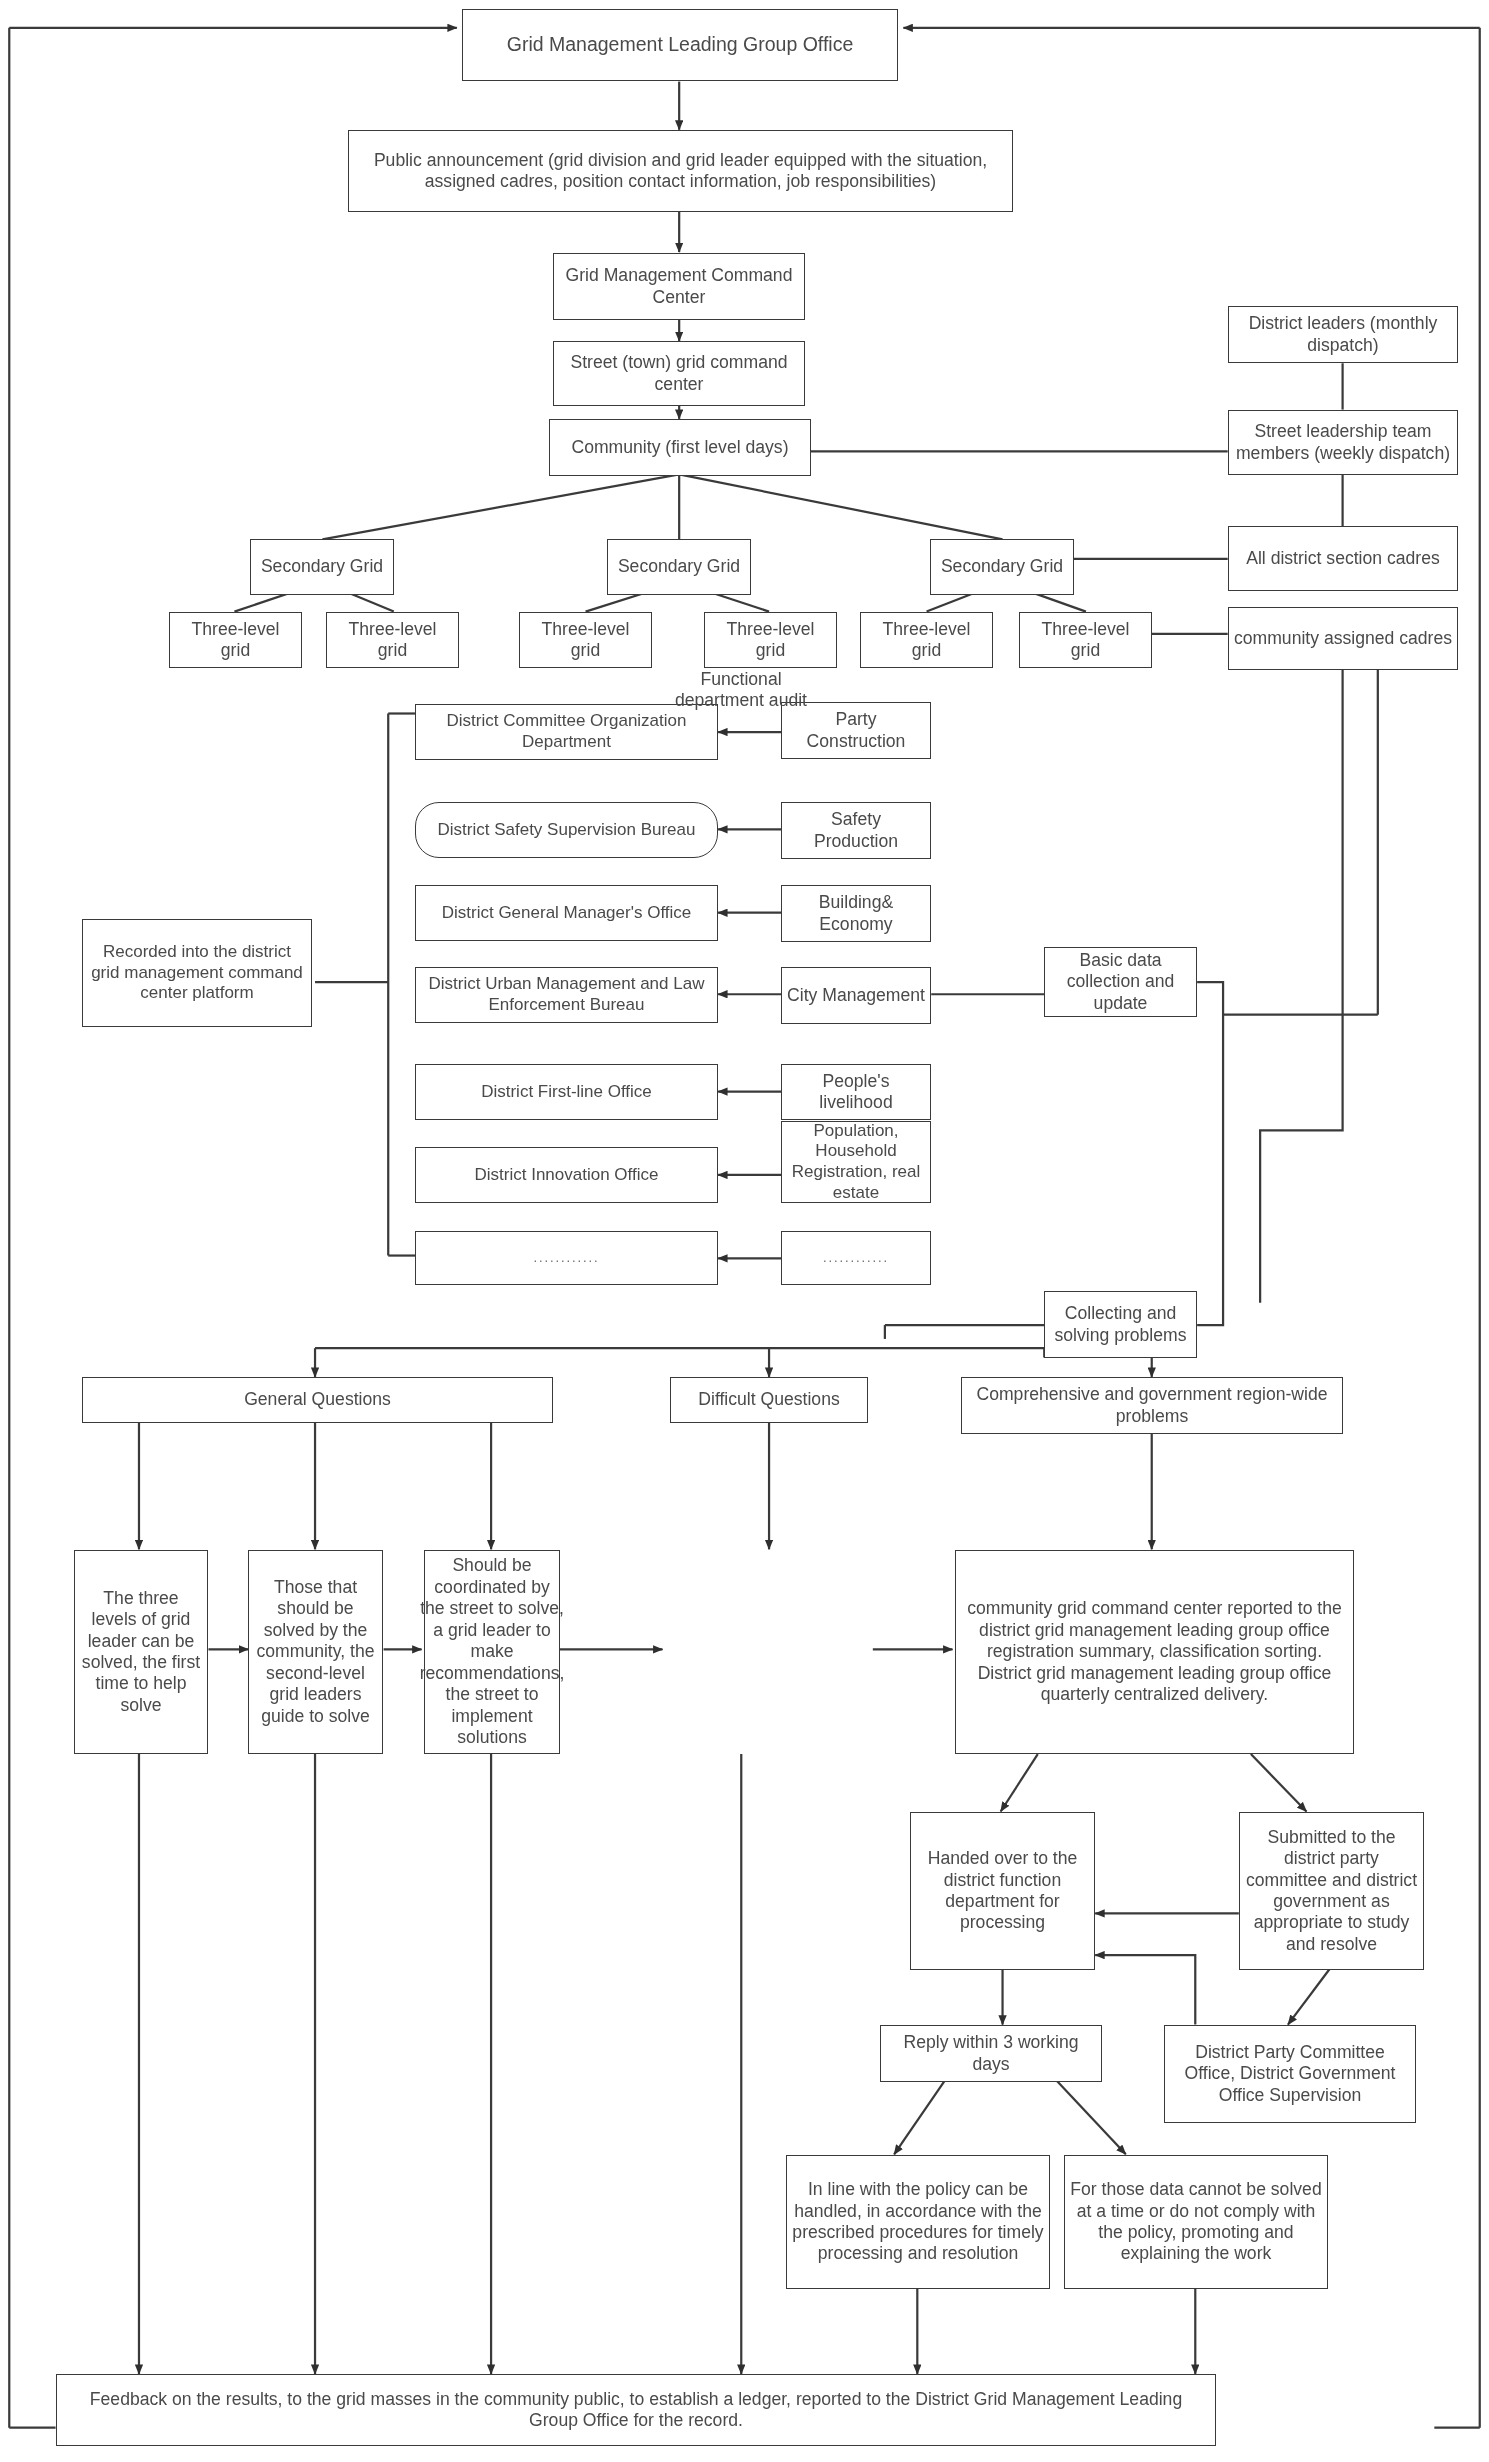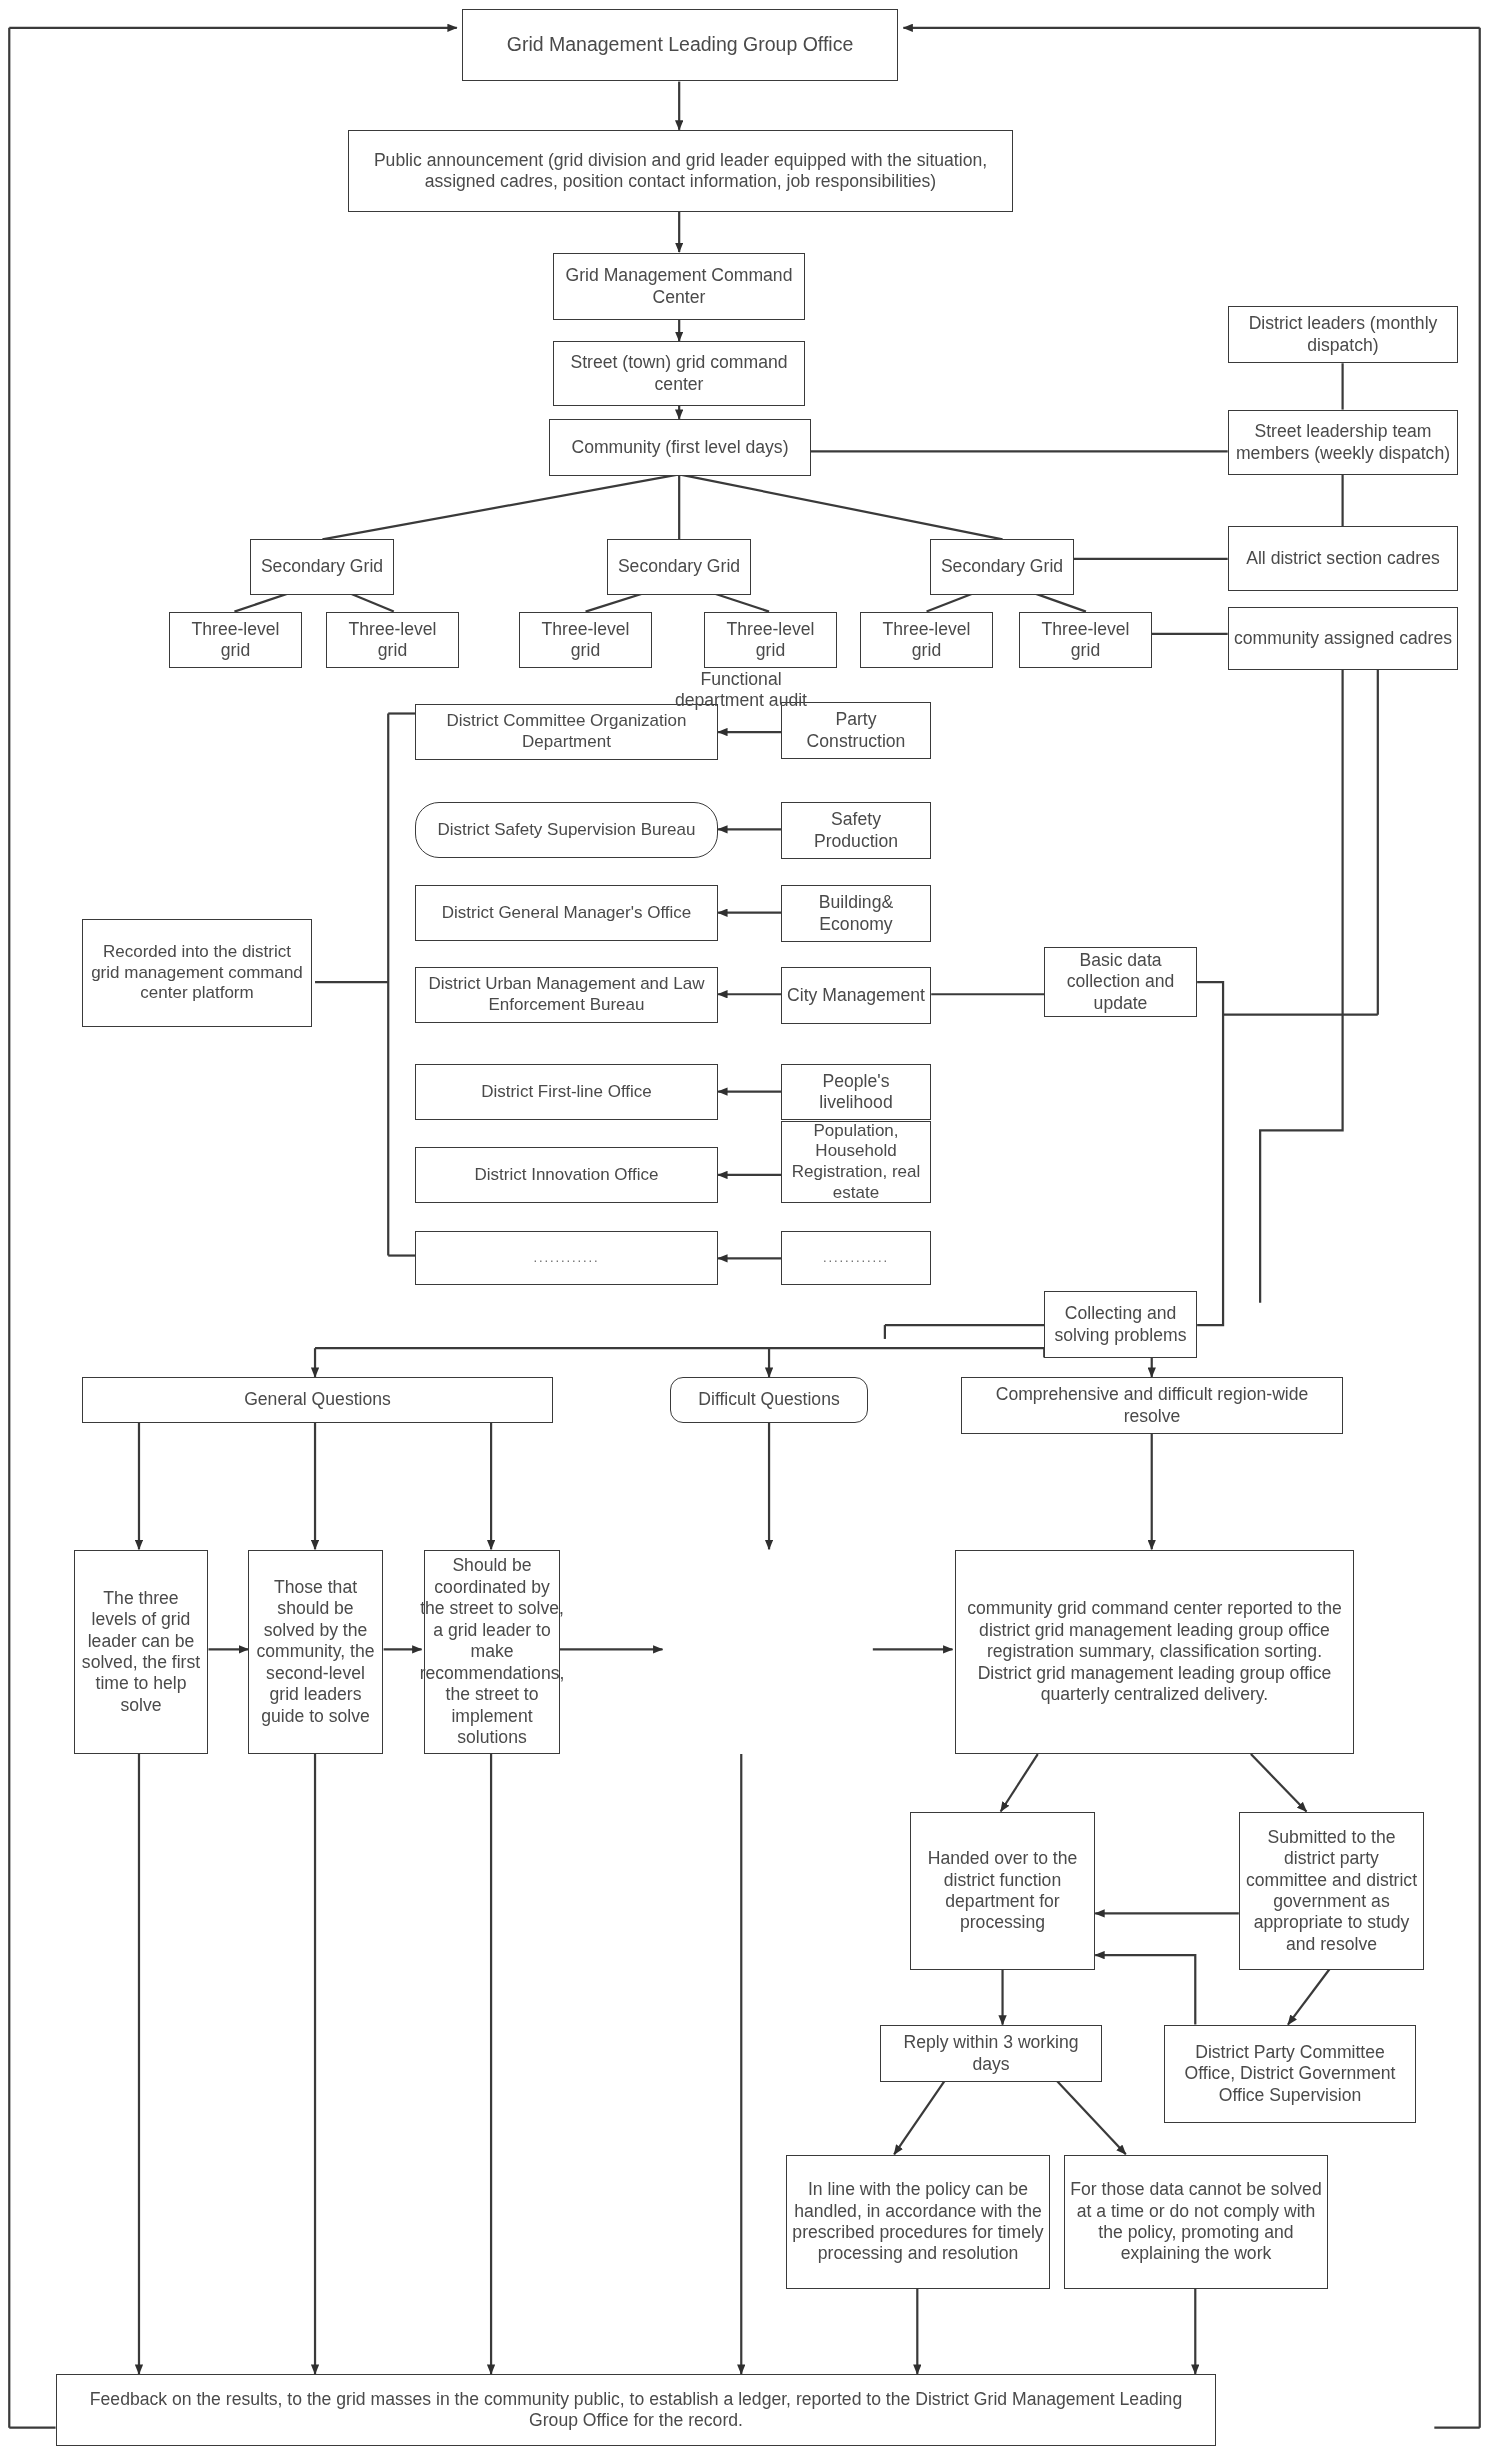--- a/index.html
+++ b/index.html
@@ -175,22 +175,22 @@
   <div class="node fs19" style="left:781px;top:1121px;width:150px;height:82px;">Population, Household Registration, real estate</div>
   <div class="node fs19 dots" style="left:781px;top:1231px;width:150px;height:54px;">............</div>
 
   <div class="node fs19" style="left:82px;top:919px;width:230px;height:108px;">Recorded into the district grid management command center platform</div>
 
   <div class="node fs20" style="left:1044px;top:947px;width:153px;height:70px;">Basic data collection and update</div>
 
   <div class="node fs20" style="left:1044px;top:1291px;width:153px;height:67px;">Collecting and solving problems</div>
 
   <div class="node fs20" style="left:82px;top:1377px;width:471px;height:46px;">General Questions</div>
-  <div class="node fs20" style="left:670px;top:1377px;width:198px;height:46px;border-radius:13px;">Difficult Questions</div>
-  <div class="node fs20" style="left:961px;top:1377px;width:382px;height:57px;">Comprehensive and difficult region-wide resolve</div>
+  <div class="node fs20" style="left:670px;top:1377px;width:198px;height:46px;">Difficult Questions</div>
+  <div class="node fs20" style="left:961px;top:1377px;width:382px;height:57px;">Comprehensive and government region-wide problems</div>
 
   <div class="node fs20" style="left:74px;top:1550px;width:134px;height:204px;">The three levels of grid leader can be solved, the first time to help solve</div>
   <div class="node fs20" style="left:248px;top:1550px;width:135px;height:204px;">Those that should be solved by the community, the second-level grid leaders guide to solve</div>
   <div class="node fs20" style="left:424px;top:1550px;width:136px;height:204px;">Should be coordinated by the street to solve, a grid leader to make recommendations, the street to implement solutions</div>
   <div class="node fs20" style="left:955px;top:1550px;width:399px;height:204px;">community grid command center reported to the district grid management leading group office registration summary, classification sorting. District grid management leading group office quarterly centralized delivery.</div>
 
   <div class="node fs20" style="left:910px;top:1812px;width:185px;height:158px;">Handed over to the district function department for processing</div>
   <div class="node fs20" style="left:1239px;top:1812px;width:185px;height:158px;">Submitted to the district party committee and district government as appropriate to study and resolve</div>
 
   <div class="node fs20" style="left:880px;top:2025px;width:222px;height:57px;">Reply within 3 working days</div>

